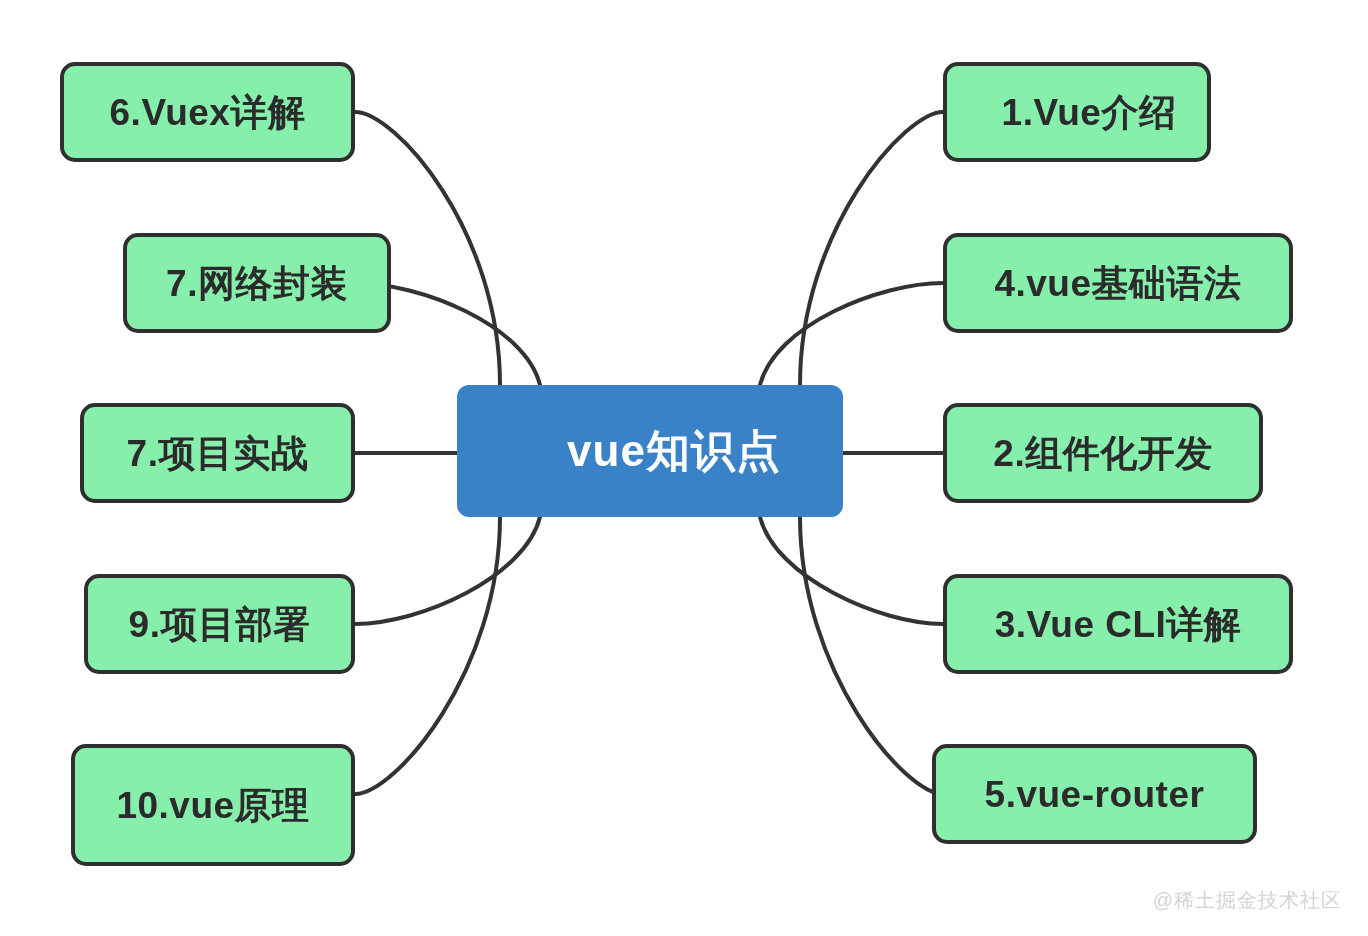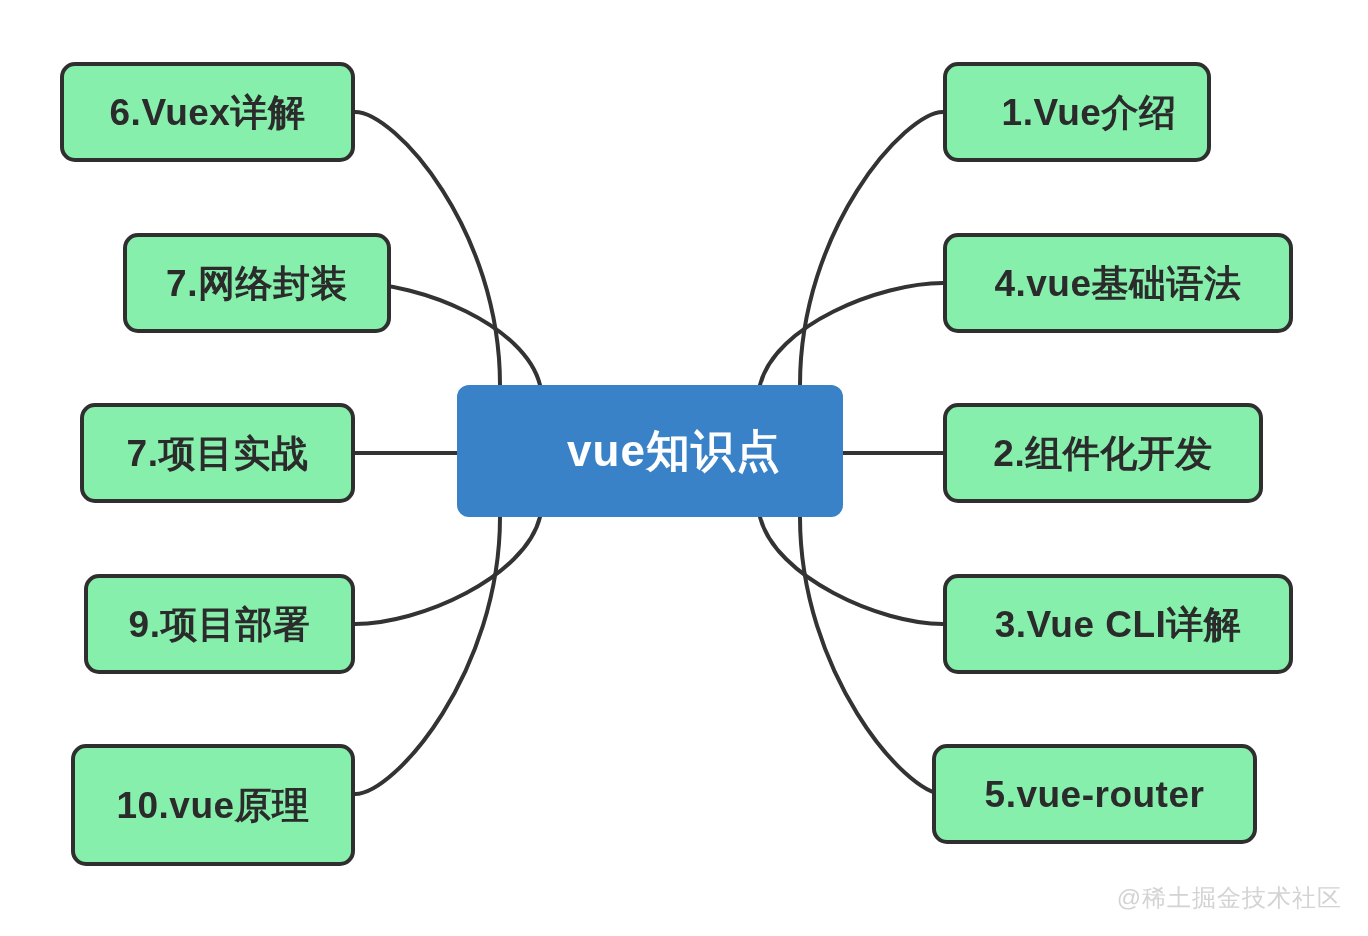--- a/index.html
+++ b/index.html
@@ -76,21 +76,21 @@
   .n6  { left: 60px;  top: 62px;  width: 295px; height: 100px; }
   .n7  { left: 87px;  top: 233px; width: 268px; height: 100px; margin-left: 36px; }
   .n8  { left: 80px;  top: 403px; width: 275px; height: 100px; }
   .n9  { left: 84px;  top: 574px; width: 271px; height: 100px; }
   .n10 { left: 71px;  top: 744px; width: 284px; height: 122px; }
 
   .watermark {
     position: absolute;
     right: 26px;
     bottom: 22px;
-    font-size: 24px;
+    font-size: 20px;
     color: #d3d3d3;
     letter-spacing: 1px;
     white-space: nowrap;
     z-index: 4;
   }
 </style>
 </head>
 <body>
 
 <div id="canvas">

